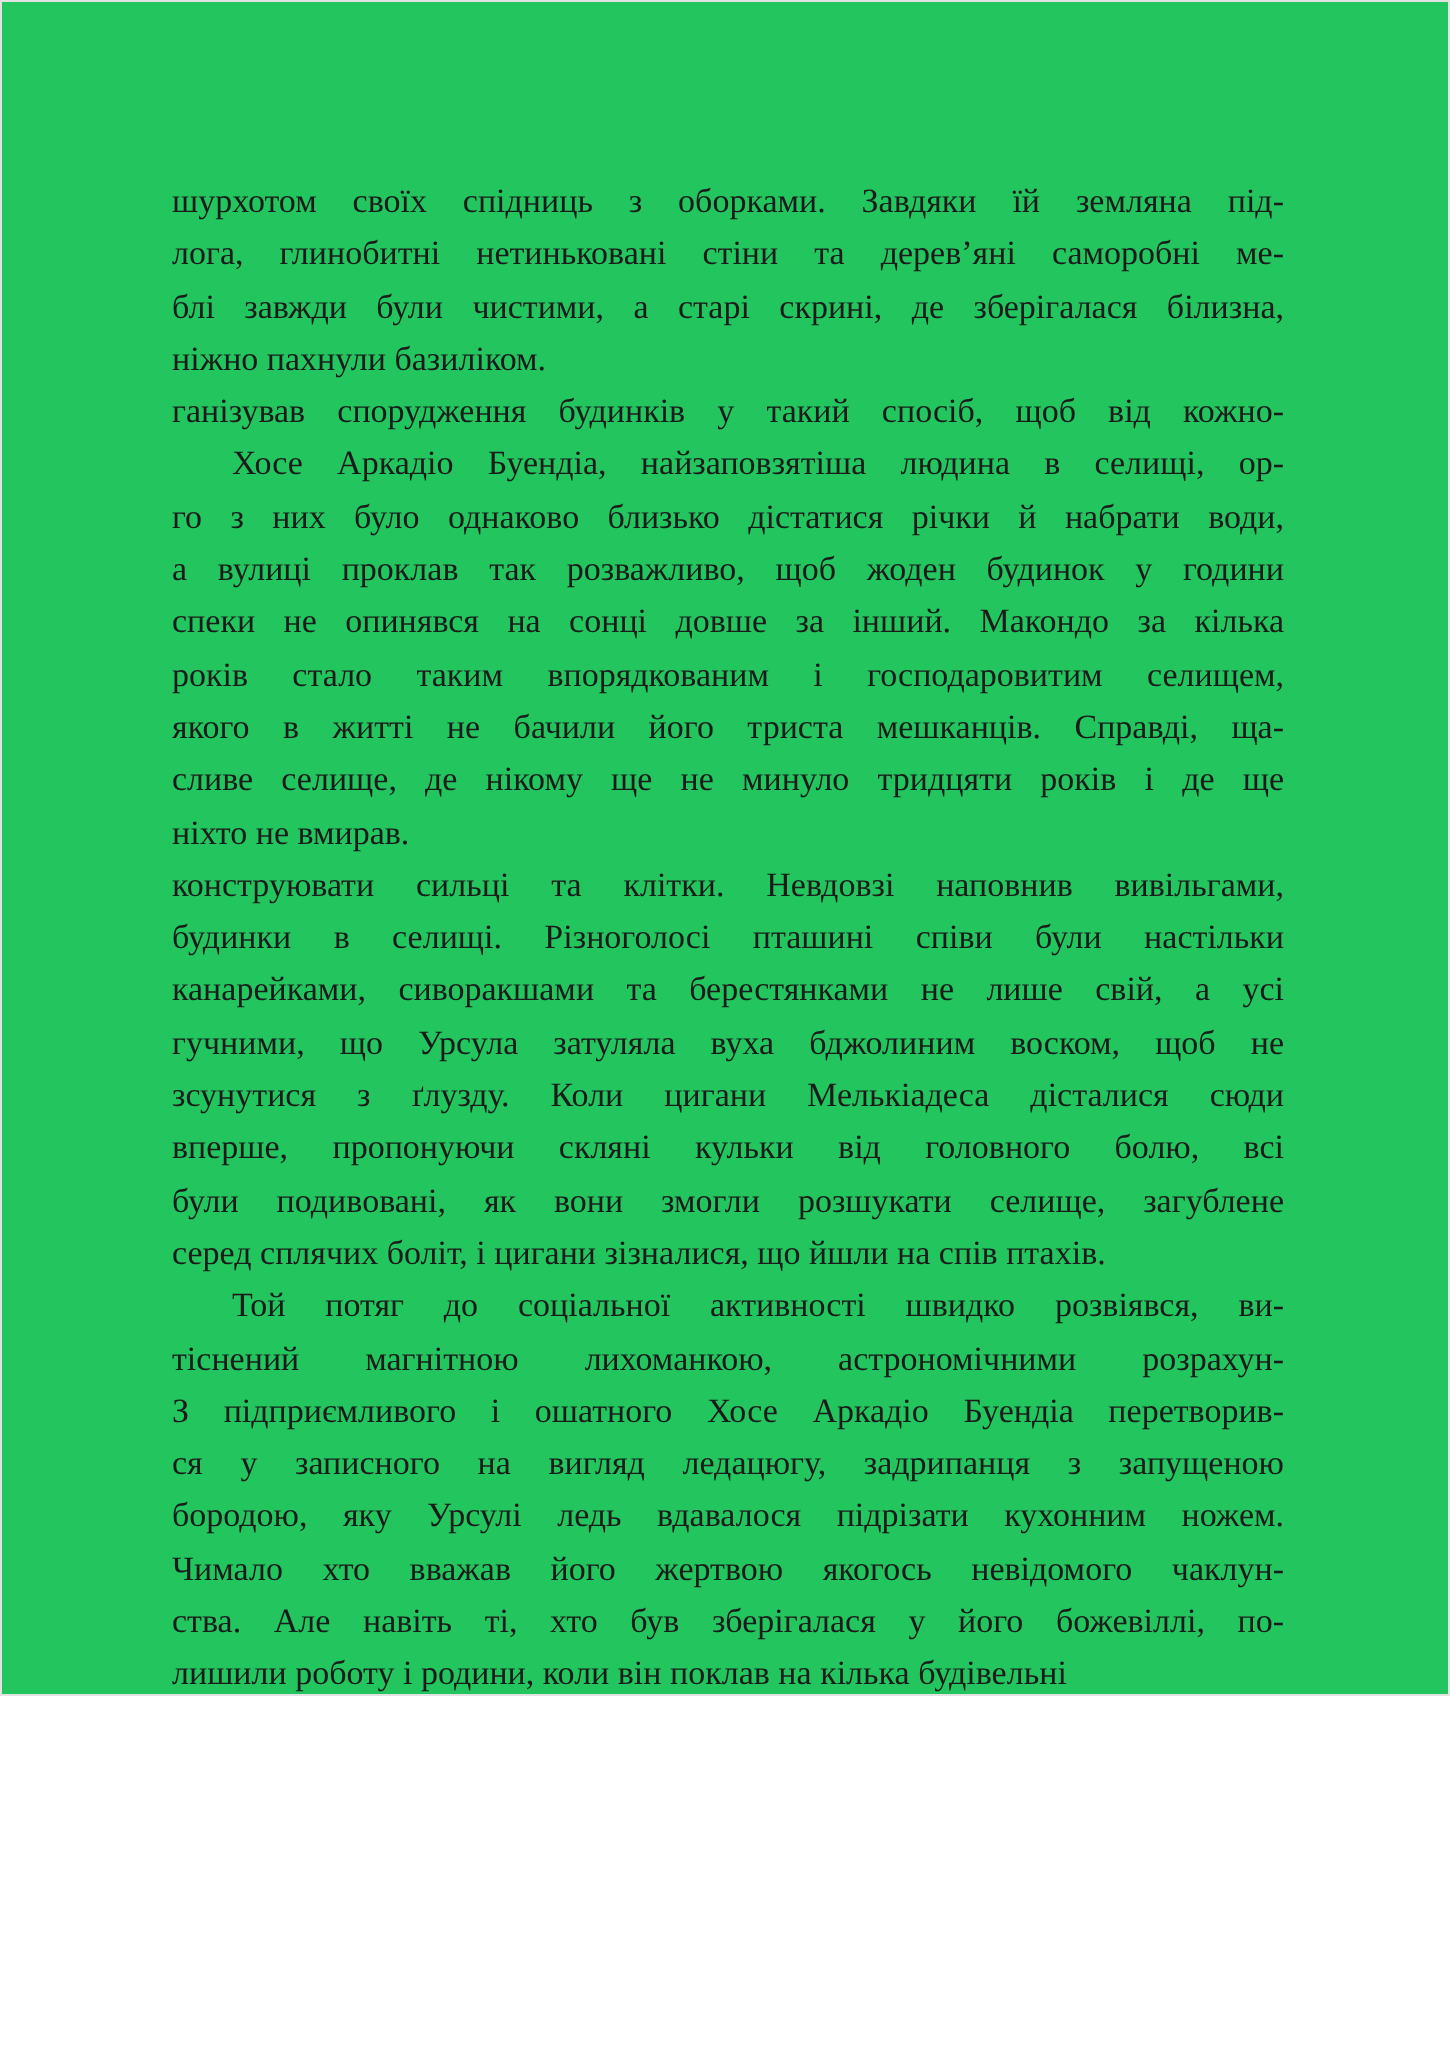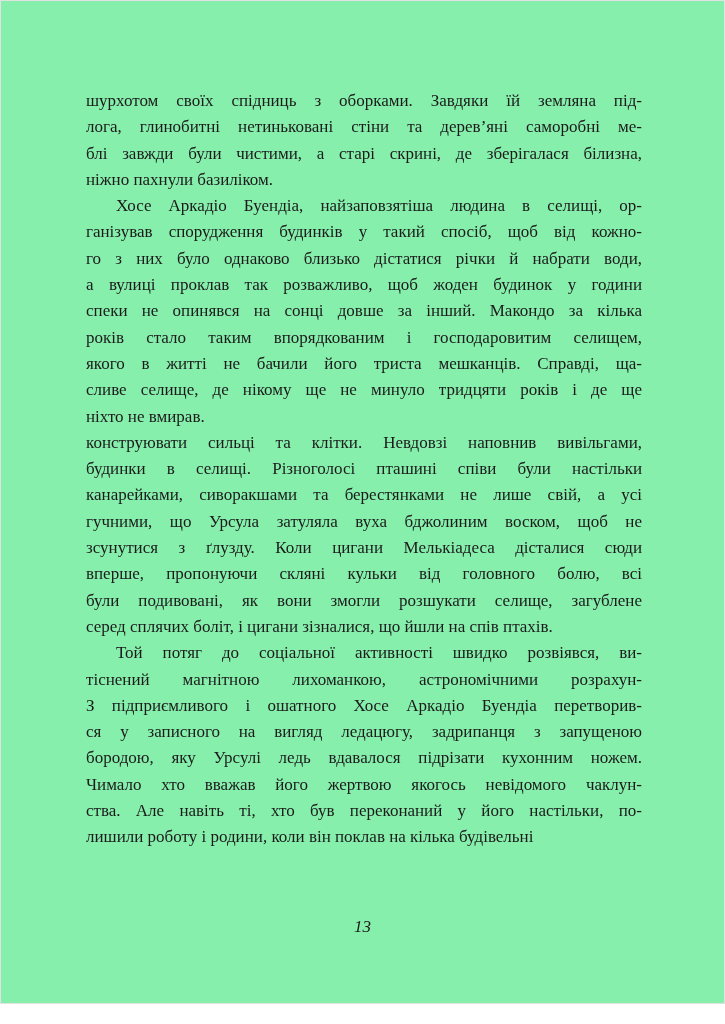--- a/index.html
+++ b/index.html
@@ -9,23 +9,23 @@
   }
   body {
     width: 725px;
     height: 1024px;
     font-family: "Liberation Serif", "DejaVu Serif", serif;
     color: #1b1b1b;
   }
   .book-page {
     position: relative;
     width: 725px;
-    height: 1004px;
+    height: 848px;
     box-sizing: border-box;
-    background: #86efac;
+    background: #22c55e;
     border: 1px solid #e2e2e2;
     overflow: hidden;
   }
   .text-block {
     position: absolute;
     left: 85px;
     top: 87px;
     width: 556px;
     font-size: 17px;
     line-height: 26.3px;
@@ -61,22 +61,22 @@
 
 <div class="book-page">
   <div class="text-block">
       <div class="paragraph">
         <div class="line">шурхотом своїх спідниць з оборками. Завдяки їй земляна під-</div>
         <div class="line">лога, глинобитні нетиньковані стіни та дерев’яні саморобні ме-</div>
         <div class="line">блі завжди були чистими, а старі скрині, де зберігалася білизна,</div>
         <div class="line last">ніжно пахнули базиліком.</div>
       </div>
       <div class="paragraph">
+        <div class="line">ганізував спорудження будинків у такий спосіб, щоб від кожно-</div>
         <div class="line first-indent">Хосе Аркадіо Буендіа, найзаповзятіша людина в селищі, ор-</div>
-        <div class="line">ганізував спорудження будинків у такий спосіб, щоб від кожно-</div>
         <div class="line">го з них було однаково близько дістатися річки й набрати води,</div>
         <div class="line">а вулиці проклав так розважливо, щоб жоден будинок у години</div>
         <div class="line">спеки не опинявся на сонці довше за інший. Макондо за кілька</div>
         <div class="line">років стало таким впорядкованим і господаровитим селищем,</div>
         <div class="line">якого в житті не бачили його триста мешканців. Справді, ща-</div>
         <div class="line">сливе селище, де нікому ще не минуло тридцяти років і де ще</div>
         <div class="line last">ніхто не вмирав.</div>
       </div>
       <div class="paragraph">
         <div class="line">конструювати сильці та клітки. Невдовзі наповнив вивільгами,</div>
@@ -88,18 +88,18 @@
         <div class="line">були подивовані, як вони змогли розшукати селище, загублене</div>
         <div class="line last">серед сплячих боліт, і цигани зізналися, що йшли на спів птахів.</div>
       </div>
       <div class="paragraph">
         <div class="line first-indent">Той потяг до соціальної активності швидко розвіявся, ви-</div>
         <div class="line">тіснений магнітною лихоманкою, астрономічними розрахун-</div>
         <div class="line">З підприємливого і ошатного Хосе Аркадіо Буендіа перетворив-</div>
         <div class="line">ся у записного на вигляд ледацюгу, задрипанця з запущеною</div>
         <div class="line">бородою, яку Урсулі ледь вдавалося підрізати кухонним ножем.</div>
         <div class="line">Чимало хто вважав його жертвою якогось невідомого чаклун-</div>
-        <div class="line">ства. Але навіть ті, хто був переконаний у його настільки, по-</div>
+        <div class="line">ства. Але навіть ті, хто був зберігалася у його божевіллі, по-</div>
         <div class="line last">лишили роботу і родини, коли він поклав на кілька будівельні</div>
       </div>
     </div>
   <div class="page-number">13</div>
 </div>
 
 </body></html>

